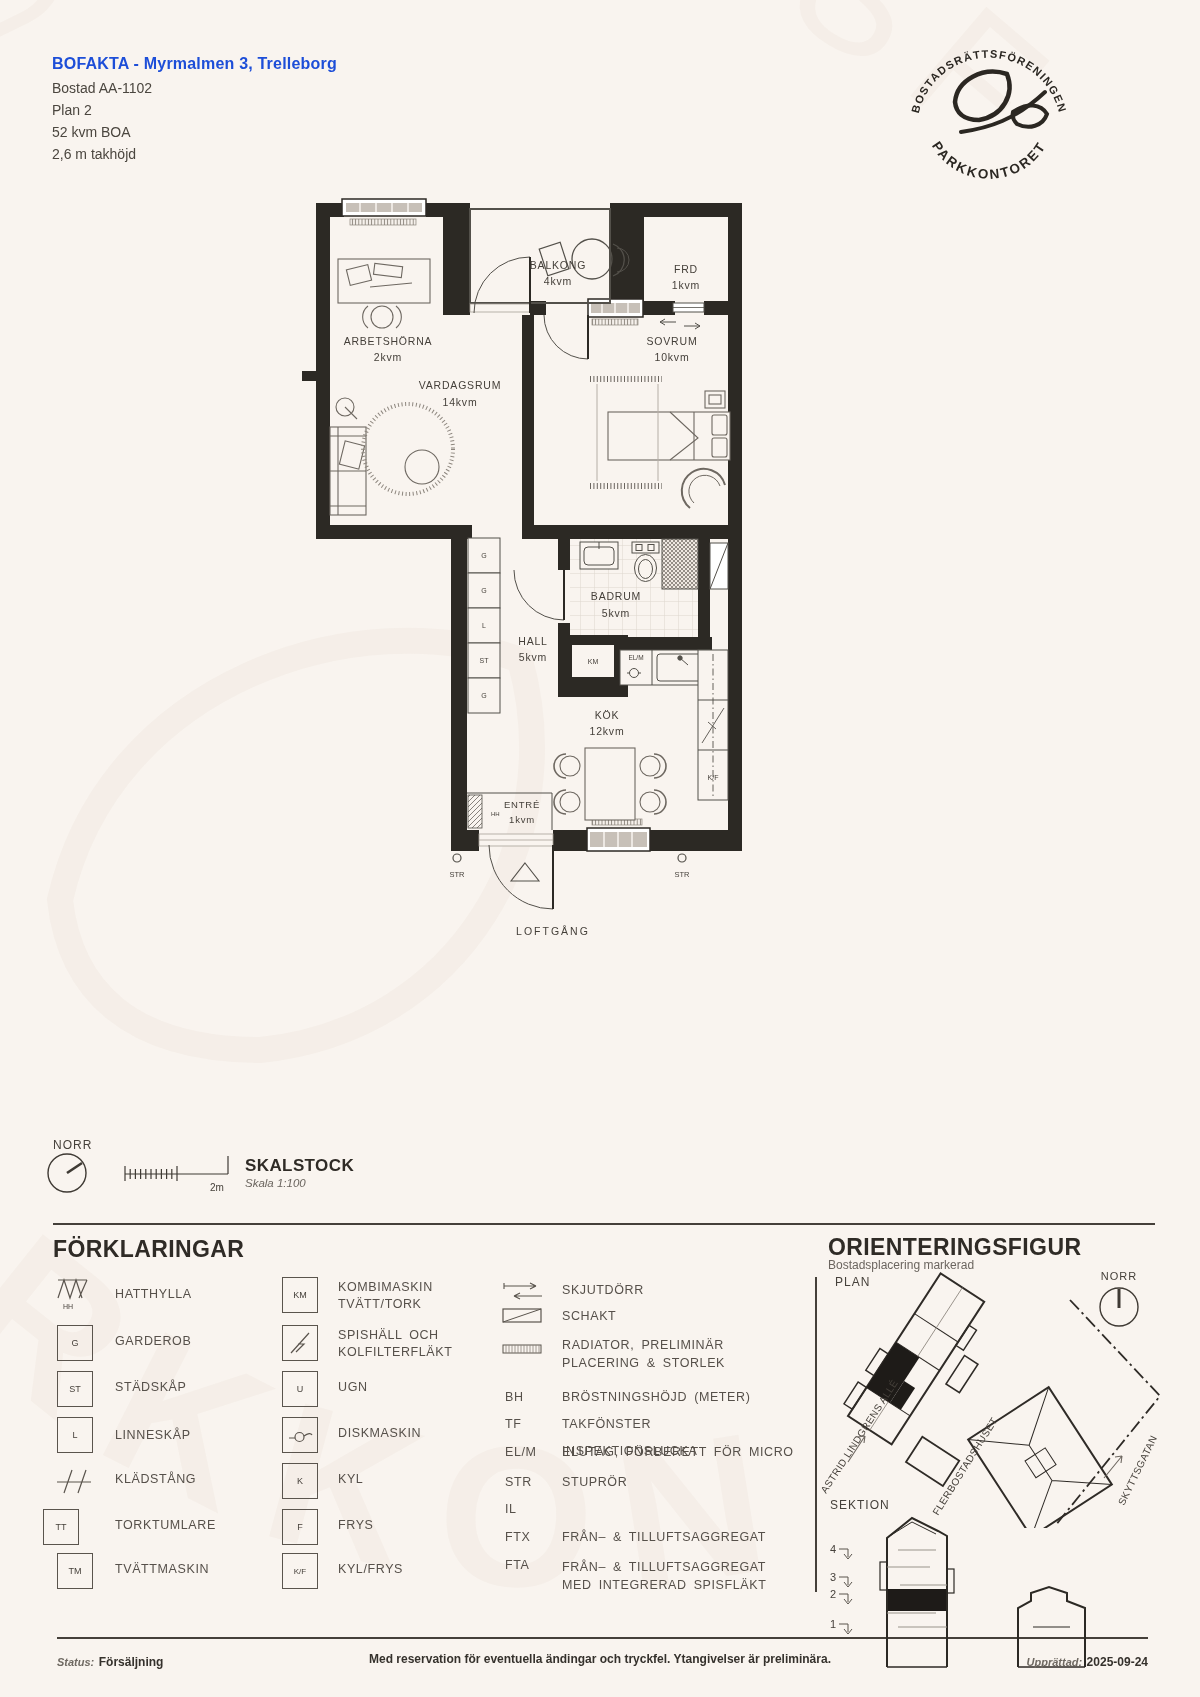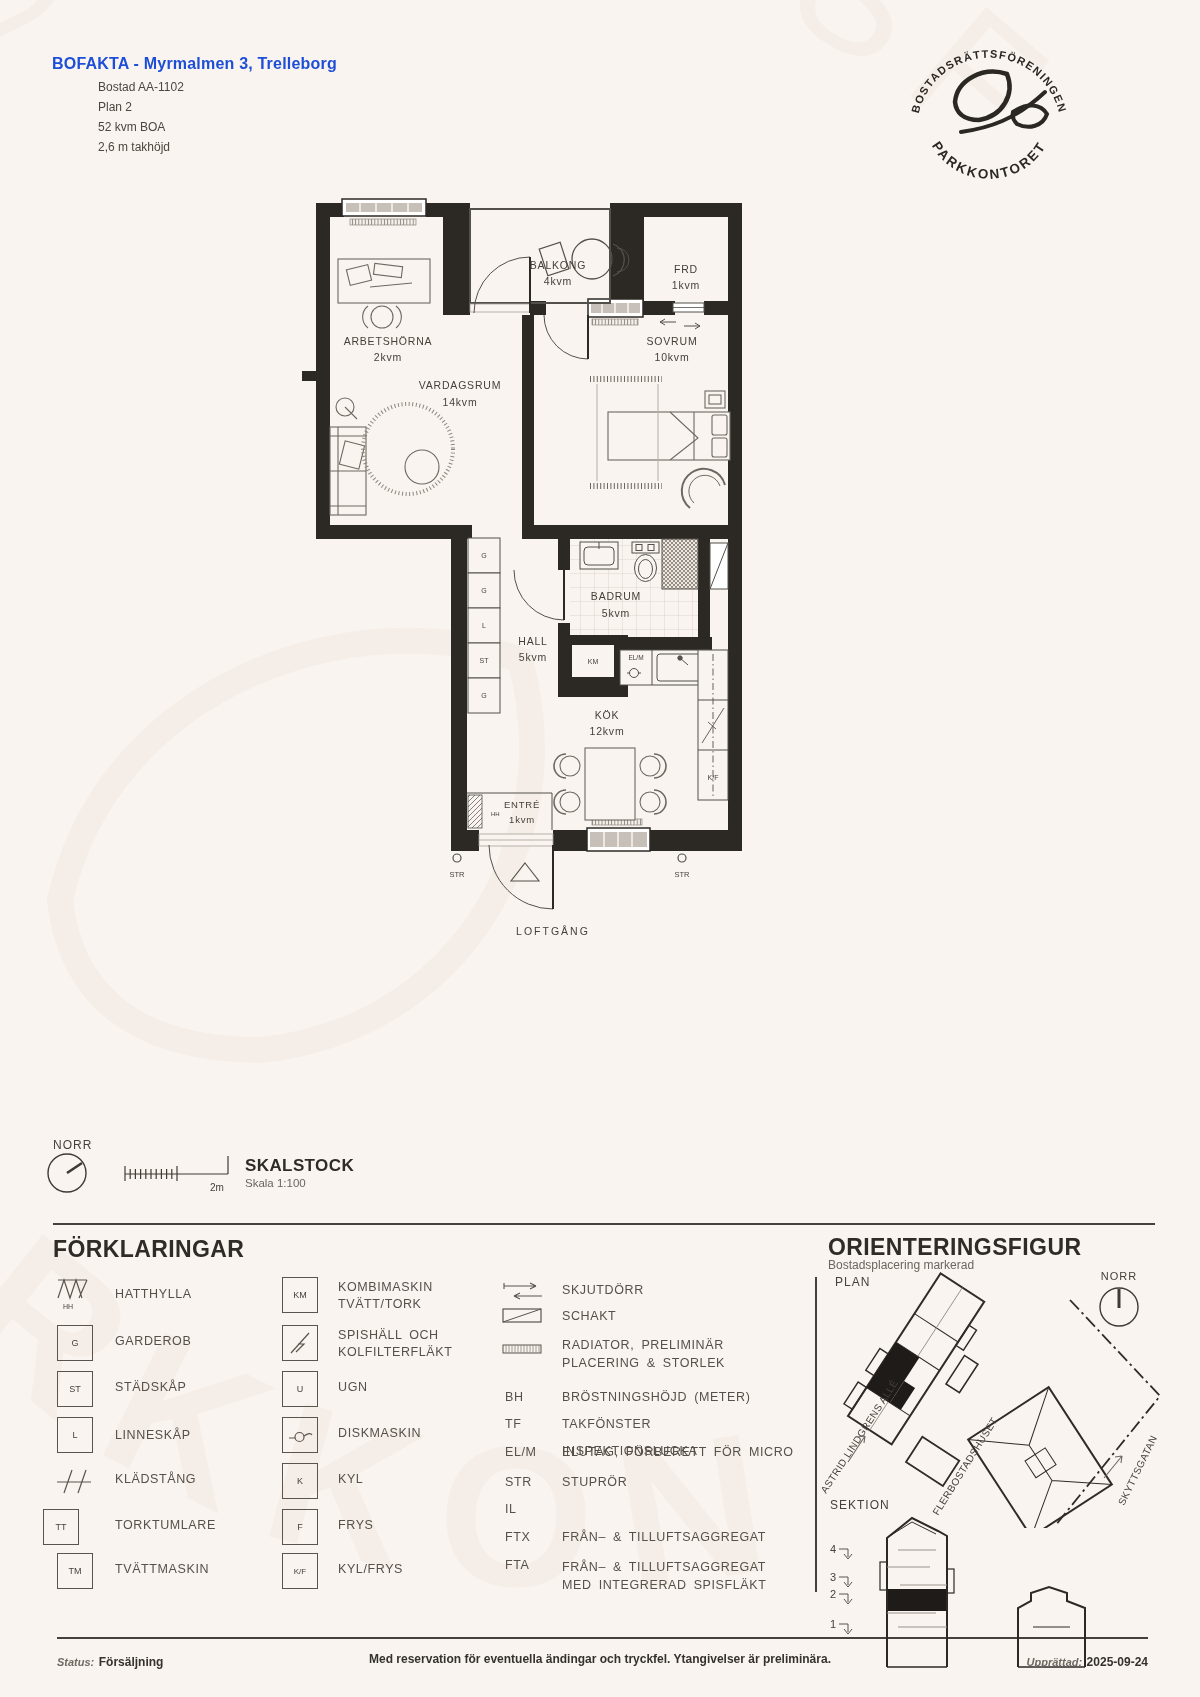--- a/index.html
+++ b/index.html
@@ -1,20 +1,20 @@
 <!DOCTYPE html>
 <html><head>
 <meta charset="utf-8">
 <style>
   html,body{margin:0;padding:0;background:#e8e2db;}
   #page{position:relative;width:1200px;height:1697px;background:#f9f4ef;overflow:hidden;
         font-family:"Liberation Sans",sans-serif;color:#46413b;}
   .abs{position:absolute;}
   .hdr-title{font-size:16px;font-weight:bold;color:#1d4ed8;letter-spacing:.2px;}
-  .hdr-line{font-size:12px;color:#4b463f;margin-left:46px;}
+  .hdr-line{font-size:14px;color:#4b463f;}
   .rule{position:absolute;background:#45403a;}
   .cadtxt{letter-spacing:.6px;word-spacing:3px;color:#56504a;font-size:12.5px;}
   .legend-box{position:absolute;width:34px;height:34px;border:1.5px solid #5a544d;
               display:flex;align-items:center;justify-content:center;font-size:9px;color:#46413b;}
   .sec-title{font-size:23px;font-weight:bold;color:#2f2b26;letter-spacing:.4px;}
   .small-label{font-size:12px;color:#46413b;letter-spacing:1px;}
   .footer-txt{font-size:12px;font-weight:bold;color:#35312c;}
   .footer-lbl{font-size:11px;font-style:italic;font-weight:bold;color:#6f6962;}
   svg text{font-family:"Liberation Sans",sans-serif;}
   .plan-room{font-size:10.5px;fill:#443f39;letter-spacing:.8px;}
@@ -327,21 +327,21 @@
         <line x1="36.2" y1="19" x2="36.2" y2="29"></line>
       <line x1="41.4" y1="19" x2="41.4" y2="29"></line>
         <line x1="46.6" y1="19" x2="46.6" y2="29"></line>
       <line x1="51.8" y1="19" x2="51.8" y2="29"></line>
         <line x1="57" y1="16" x2="57" y2="31"></line>
       <line x1="108" y1="24" x2="108" y2="6"></line>
     </g>
     <text x="90" y="41" style="font-size:10px" fill="#46413b">2m</text>
   </svg>
   <div class="abs" style="left:245px;top:1156px;font-size:17px;font-weight:bold;color:#2f2b26;letter-spacing:.4px;">SKALSTOCK</div>
-  <div class="abs" style="left:245px;top:1177px;font-size:11.5px;color:#6b655f;">Skala 1:100</div>
+  <div class="abs" style="left:245px;top:1177px;font-size:11.5px;color:#6b655f;font-style:italic;">Skala 1:100</div>
 
   <div class="rule" style="left:53px;top:1223px;width:1102px;height:2px;"></div>
   <div class="rule" style="left:815px;top:1277px;width:1.5px;height:315px;"></div>
   <div class="rule" style="left:57px;top:1637px;width:1091px;height:1.5px;"></div>
 
   <div class="abs sec-title" style="left:53px;top:1236px;">FÖRKLARINGAR</div>
 
   <svg class="abs" style="left:55px;top:1276px" width="40" height="40" viewBox="0 0 40 40">
     <path d="M 3 22 L 9 4 L 15 22 L 21 4 L 27 22 M 24 22 L 32 4 M 3 4 H 32" fill="none" stroke="#5a544d" stroke-width="1.2"></path>
     <text x="8" y="33" style="font-size:7px" fill="#46413b">HH</text>

